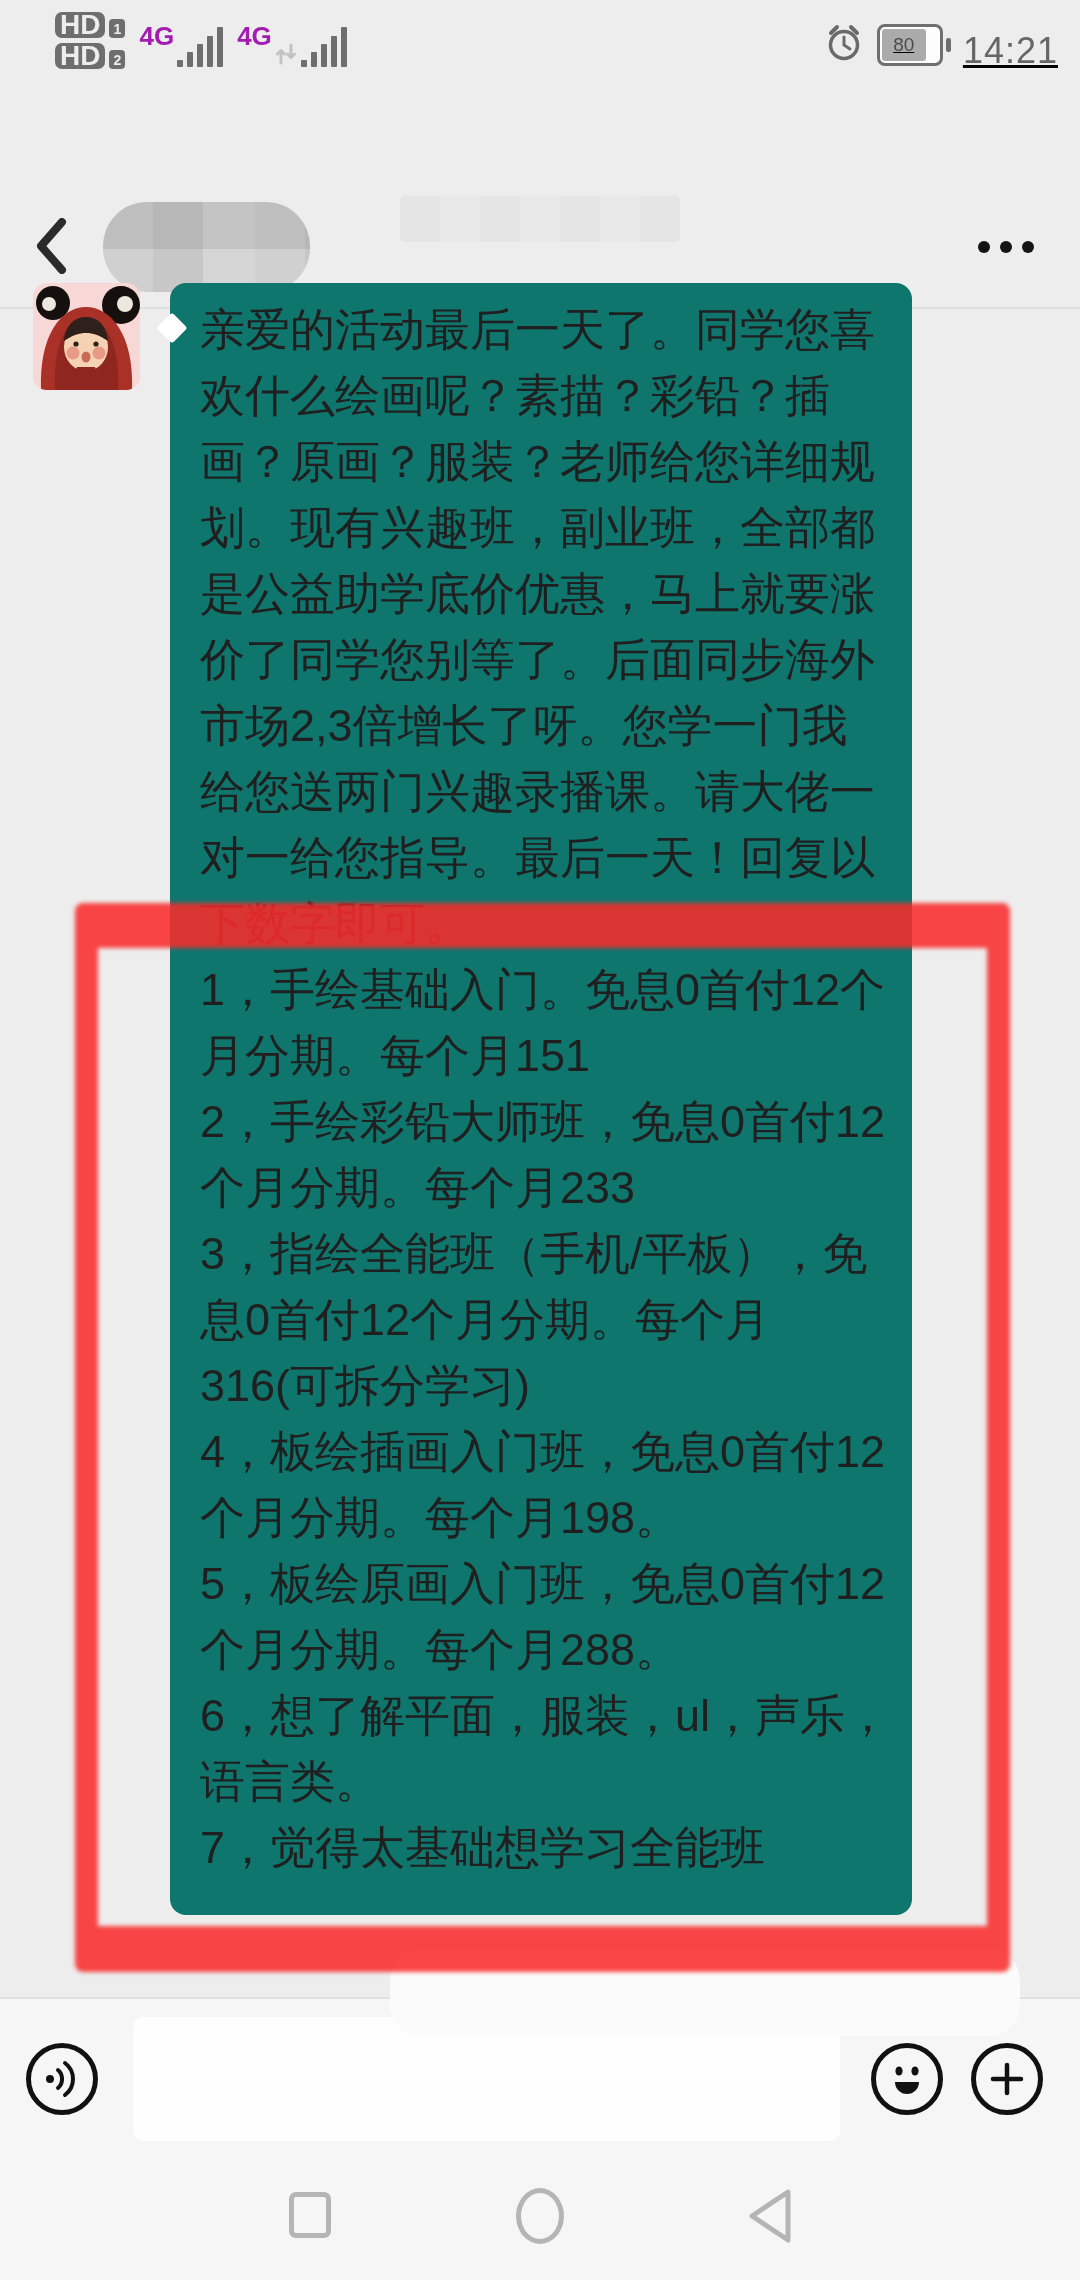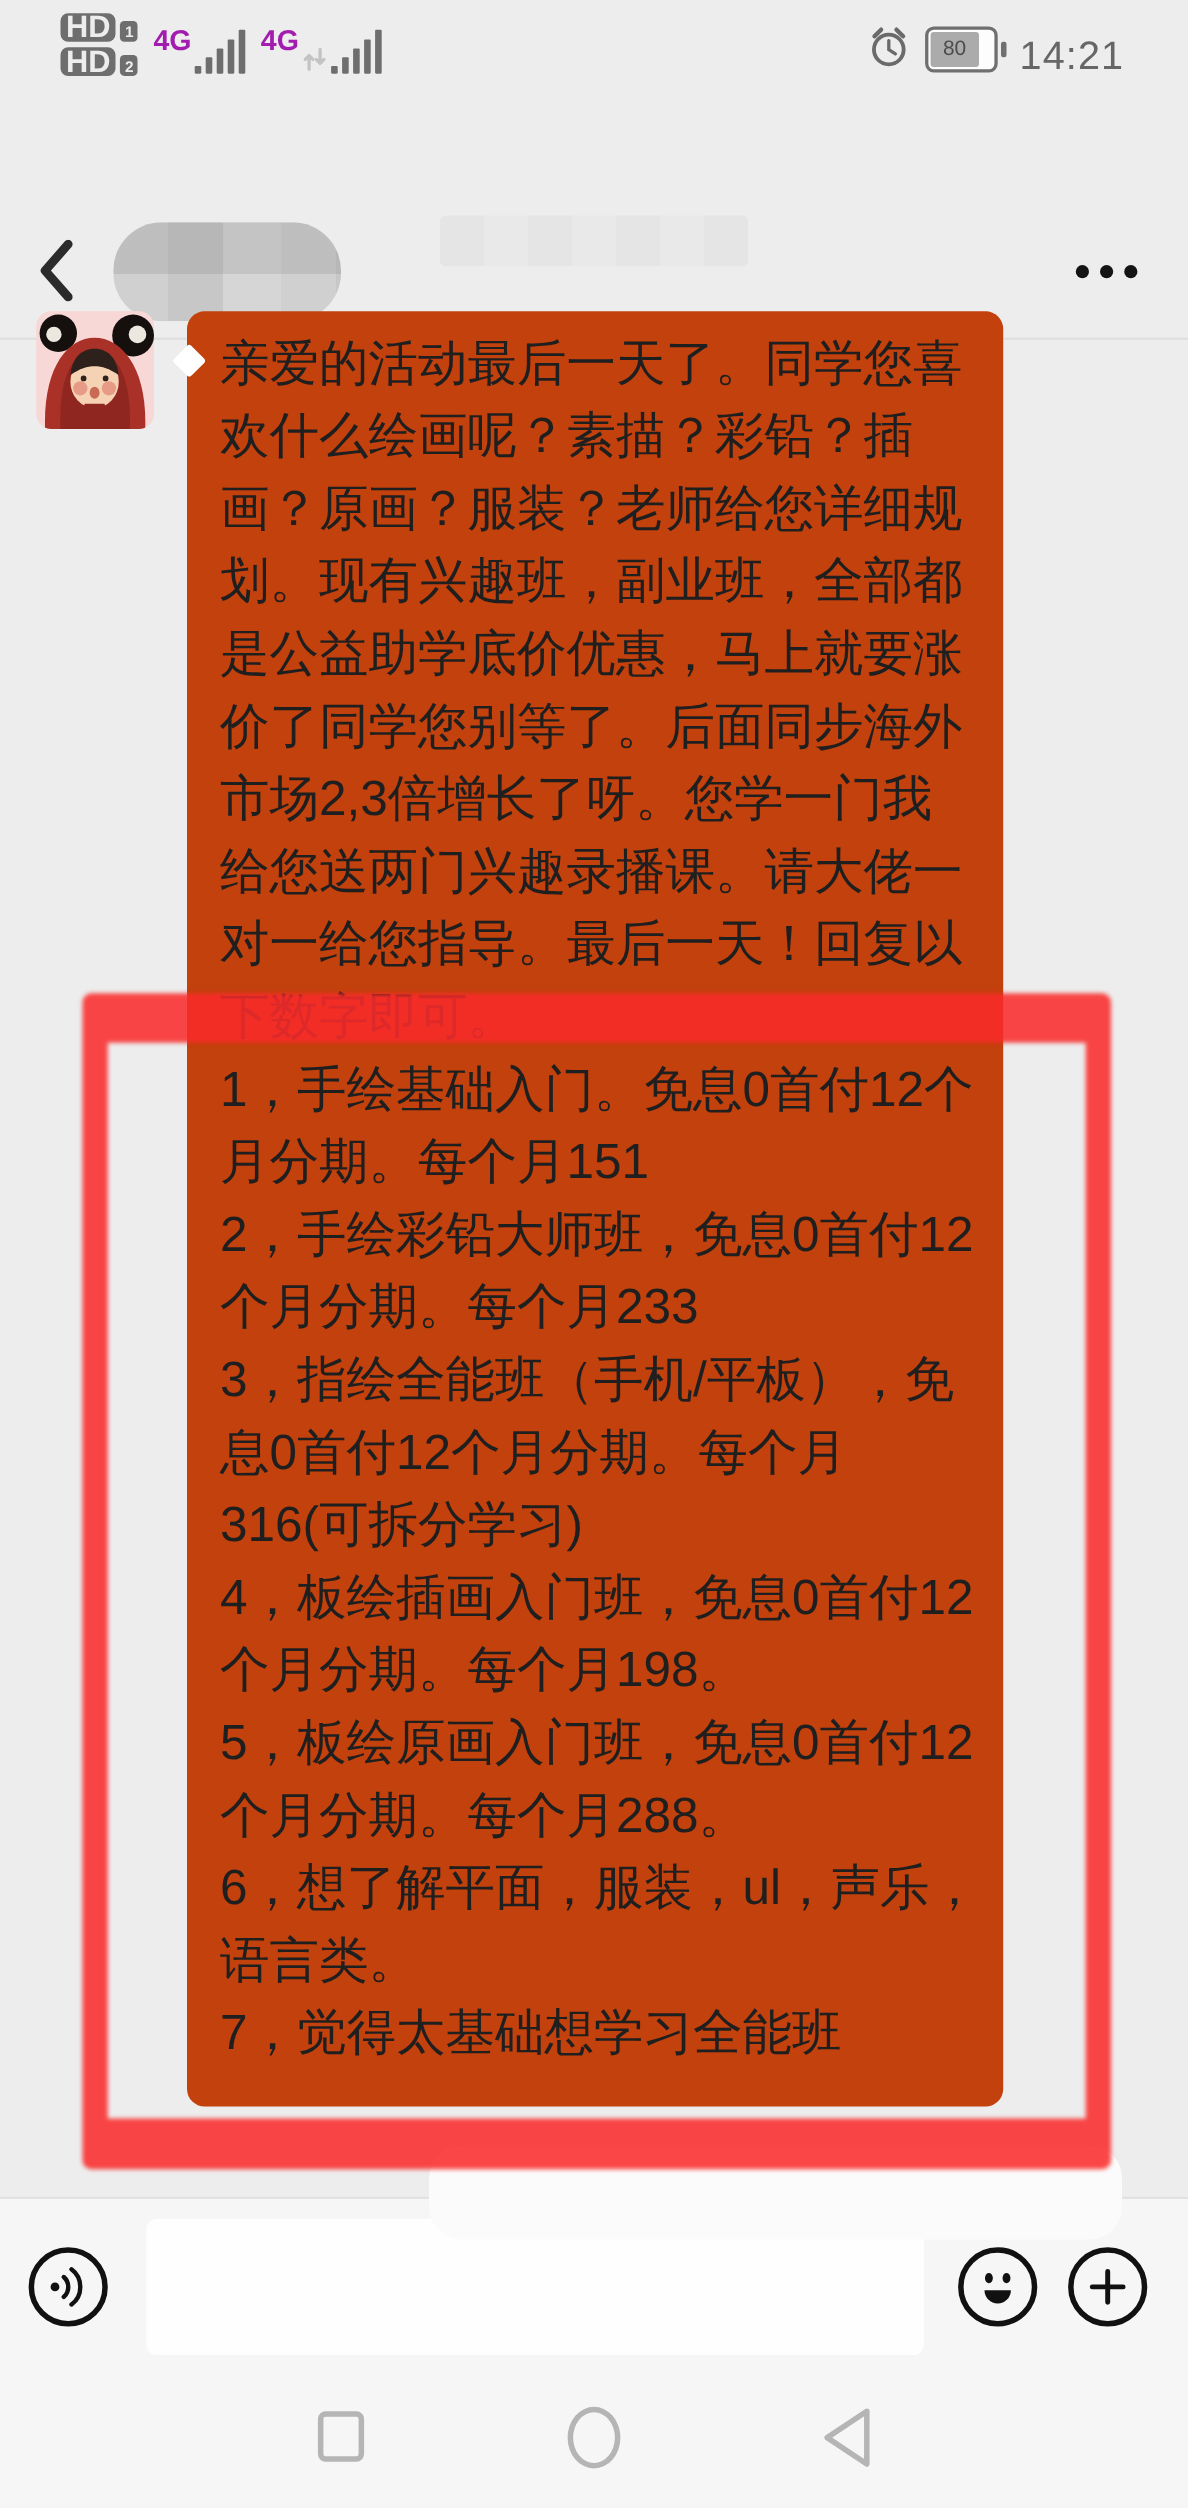--- a/index.html
+++ b/index.html
@@ -16,21 +16,21 @@
   .hd-badge{background:#6e6e6e;color:#ededed;border-radius:7px;font-size:28px;font-weight:bold;
     padding:1px 5px;line-height:24px;letter-spacing:0;}
   .hd-sub{background:#6e6e6e;color:#ededed;border-radius:4px;font-size:14px;font-weight:bold;
     width:16px;height:19px;display:grid;place-items:center;}
   .net-group{display:flex;align-items:flex-end;gap:3px;margin-bottom:2px;}
   .net-label{font-size:26px;font-weight:bold;color:#a21caf;line-height:26px;margin-bottom:18px;}
   .bars{display:flex;align-items:flex-end;gap:4px;height:42px;}
   .bars i{display:block;width:6px;background:#6e6e6e;border-radius:1px;}
   .updown{display:flex;flex-direction:column;margin:0 1px 2px 0;}
   .updown svg{display:block;}
-  .sb-right{position:absolute;right:58px;top:18px;display:flex;align-items:center;gap:12px;}
+  .sb-right{position:absolute;right:22px;top:18px;display:flex;align-items:center;gap:12px;text-decoration:underline;}
   .battery{display:flex;align-items:center;}
   .bat-body{width:56px;height:32px;border:3px solid #6f6f6f;border-radius:8px;background:#fdfdfd;
     display:flex;align-items:stretch;padding:2px;}
   .bat-fill{width:78%;background:#ababab;border-radius:3px;display:grid;place-items:center;
     font-size:19px;color:#4c4c4c;}
   .bat-nub{width:5px;height:14px;background:#6f6f6f;border-radius:2px;margin-left:3px;}
   .sb-time{font-size:36px;color:#666;letter-spacing:1px;margin-top:12px;}
   
   .header{position:absolute;left:0;top:90px;width:1080px;height:128px;}
   .hdr-divider{position:absolute;left:0;top:217px;width:1080px;height:2px;background:#dfdfdf;}
@@ -39,21 +39,21 @@
     background:
       linear-gradient(180deg, rgba(110,110,110,0.16) 0 52%, rgba(255,255,255,0.04) 52% 100%),
       repeating-linear-gradient(90deg,#cecece 0 50px,#c5c5c5 50px 100px,#d4d4d4 100px 152px);}
   .more-btn{position:absolute;right:46px;top:150px;display:flex;gap:10px;align-items:center;height:14px;}
   .more-btn i{width:12px;height:12px;border-radius:50%;background:#141414;display:block;}
   .timestamp-blob{position:absolute;left:400px;top:196px;width:280px;height:46px;border-radius:5px;
     background:repeating-linear-gradient(90deg,#e5e5e5 0 40px,#e9e9e9 40px 80px);z-index:3;}
   
   .avatar{position:absolute;left:33px;top:283px;width:107px;height:107px;border-radius:14px;
     overflow:hidden;background:#f8d7d7;z-index:2;}
-  .bubble{position:absolute;left:170px;top:283px;width:742px;height:1632px;background:#c2410c;
+  .bubble{position:absolute;left:170px;top:283px;width:742px;height:1632px;background:#0f766e;
     border-radius:16px;z-index:2;}
   .bubble-tail{position:absolute;left:-9px;top:34px;width:22px;height:22px;background:#fff;
     transform:rotate(45deg);border-radius:3px;}
   .msg-text{position:absolute;left:30px;top:14px;width:690px;
     font-size:45px;line-height:66px;color:#1f1f1f;white-space:pre;}
   
   .red-rect{position:absolute;left:75px;top:903px;width:935px;height:1069px;box-sizing:border-box;
     border-style:solid;border-color:rgba(249,42,42,0.87);
     border-width:45px 23px 46px 23px;border-radius:8px;
     filter:blur(2px);z-index:50;pointer-events:none;}

